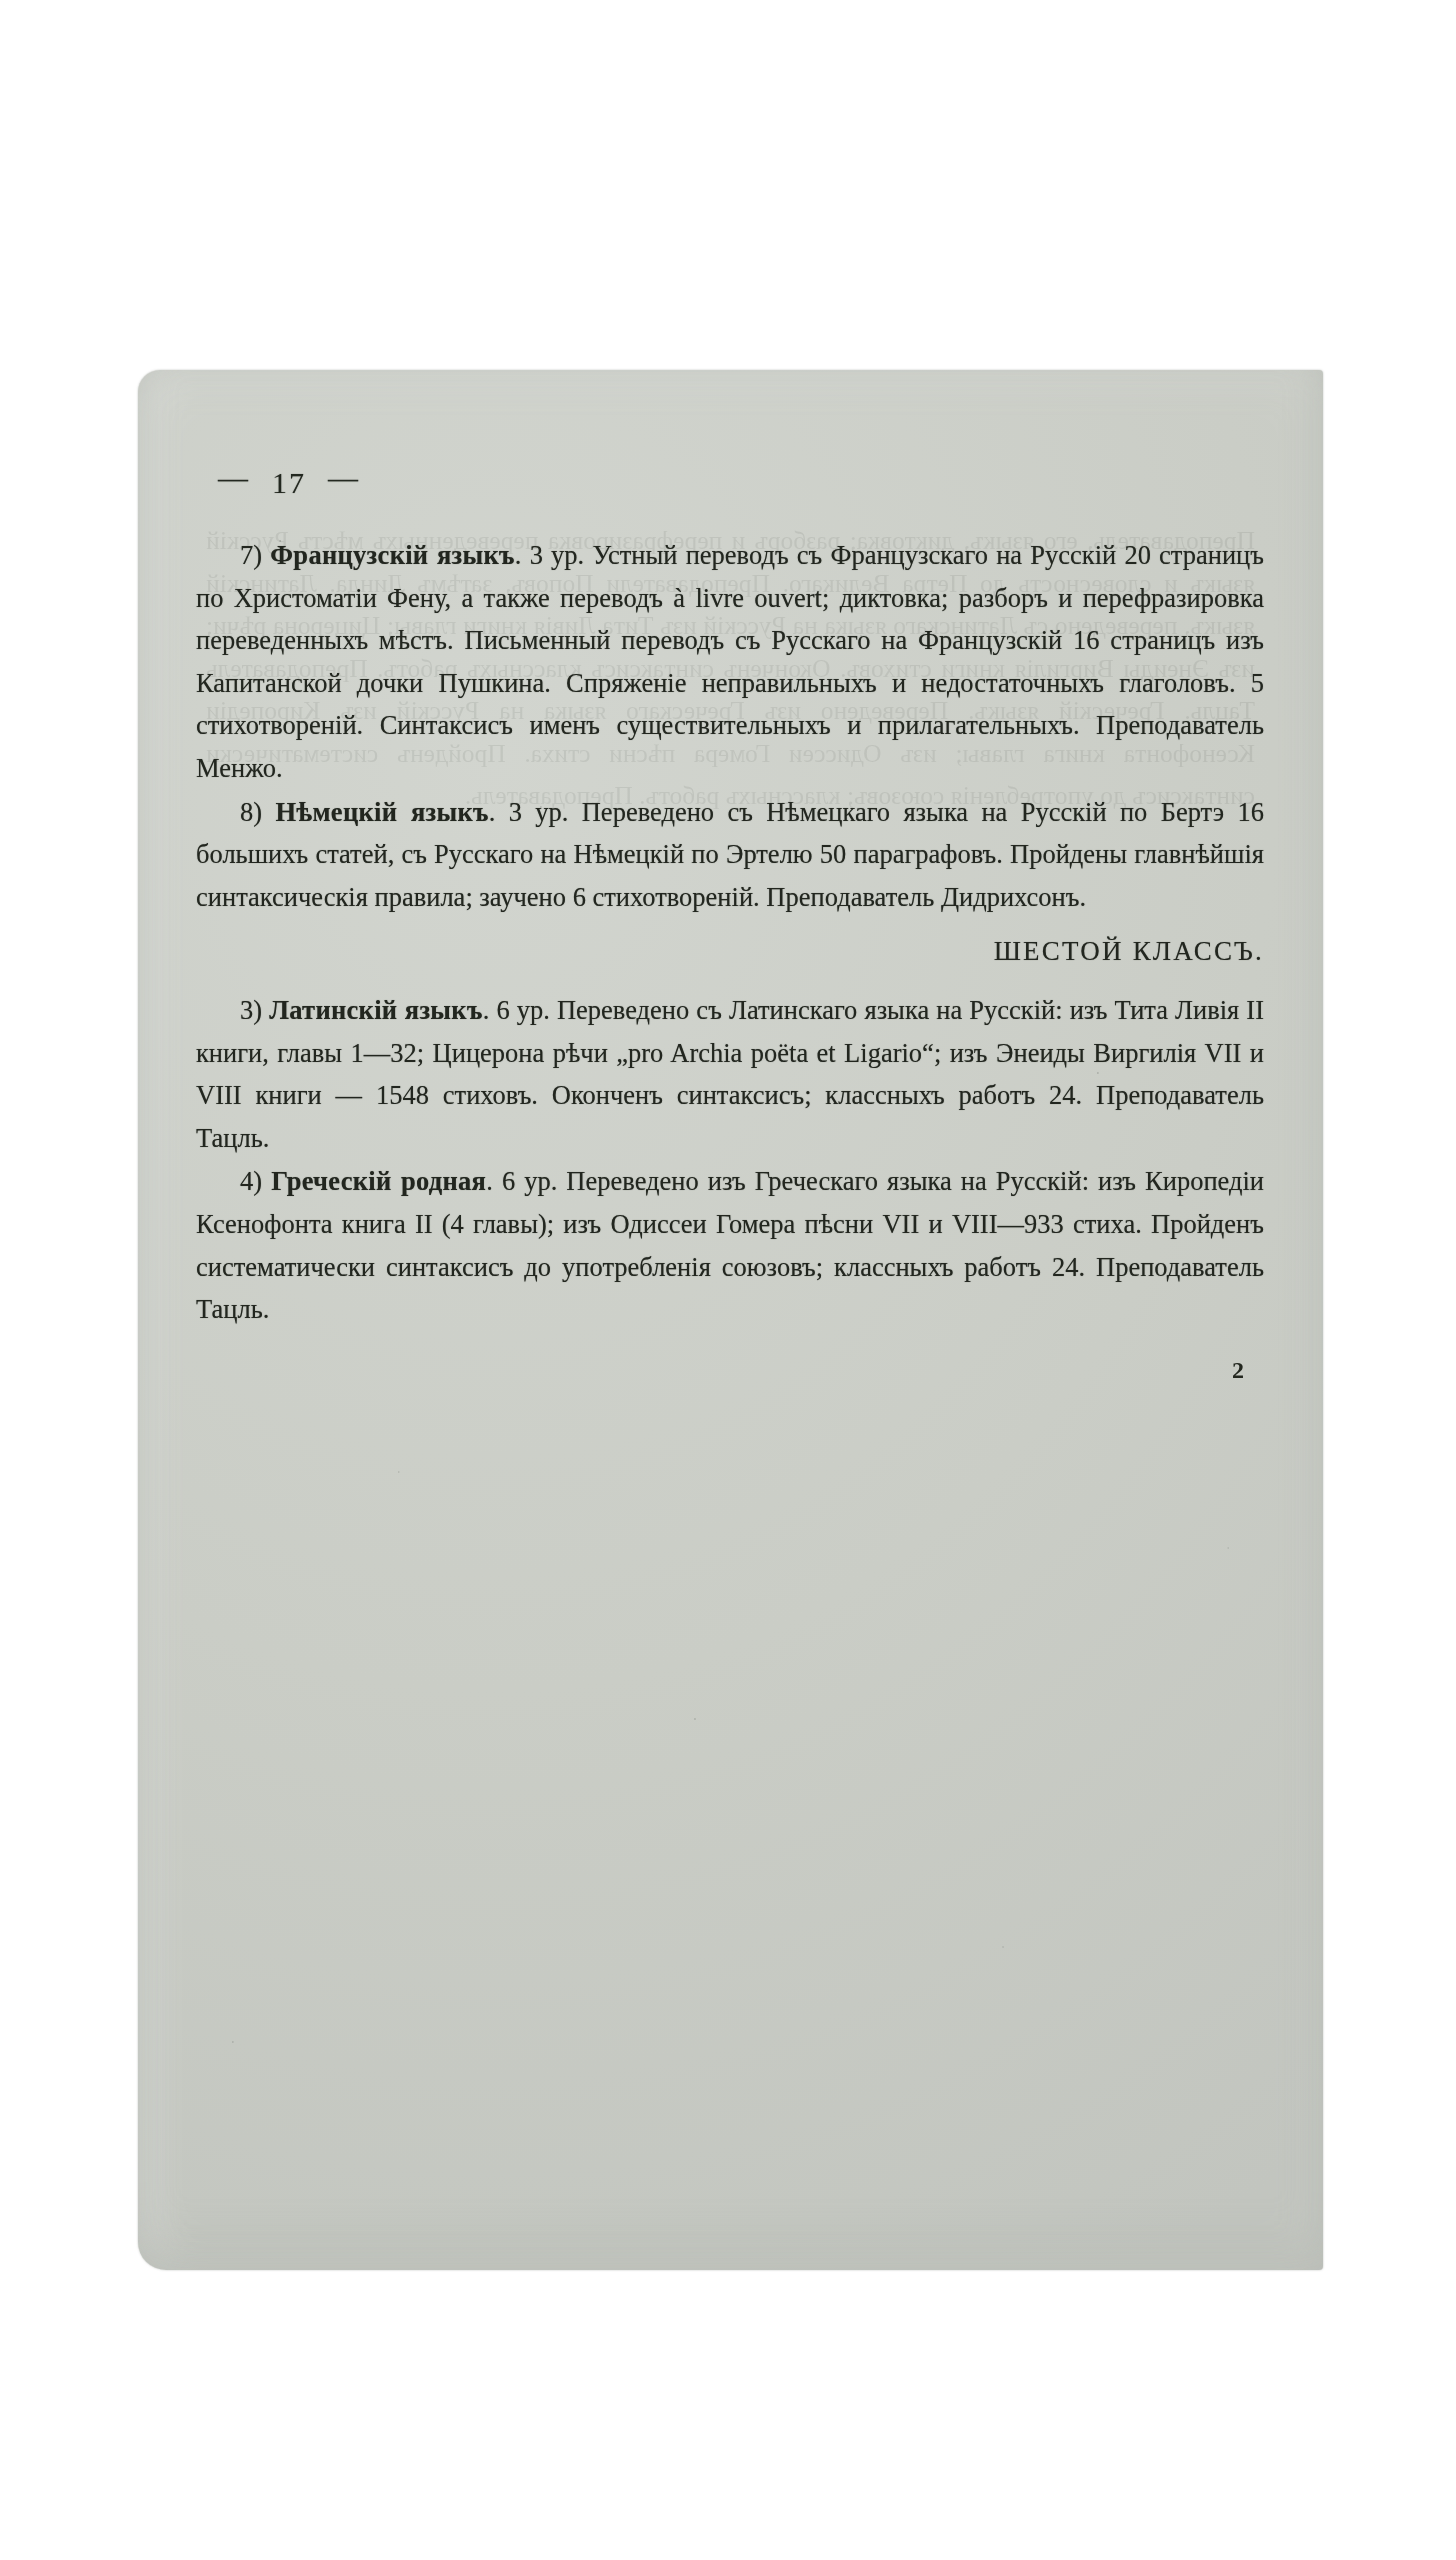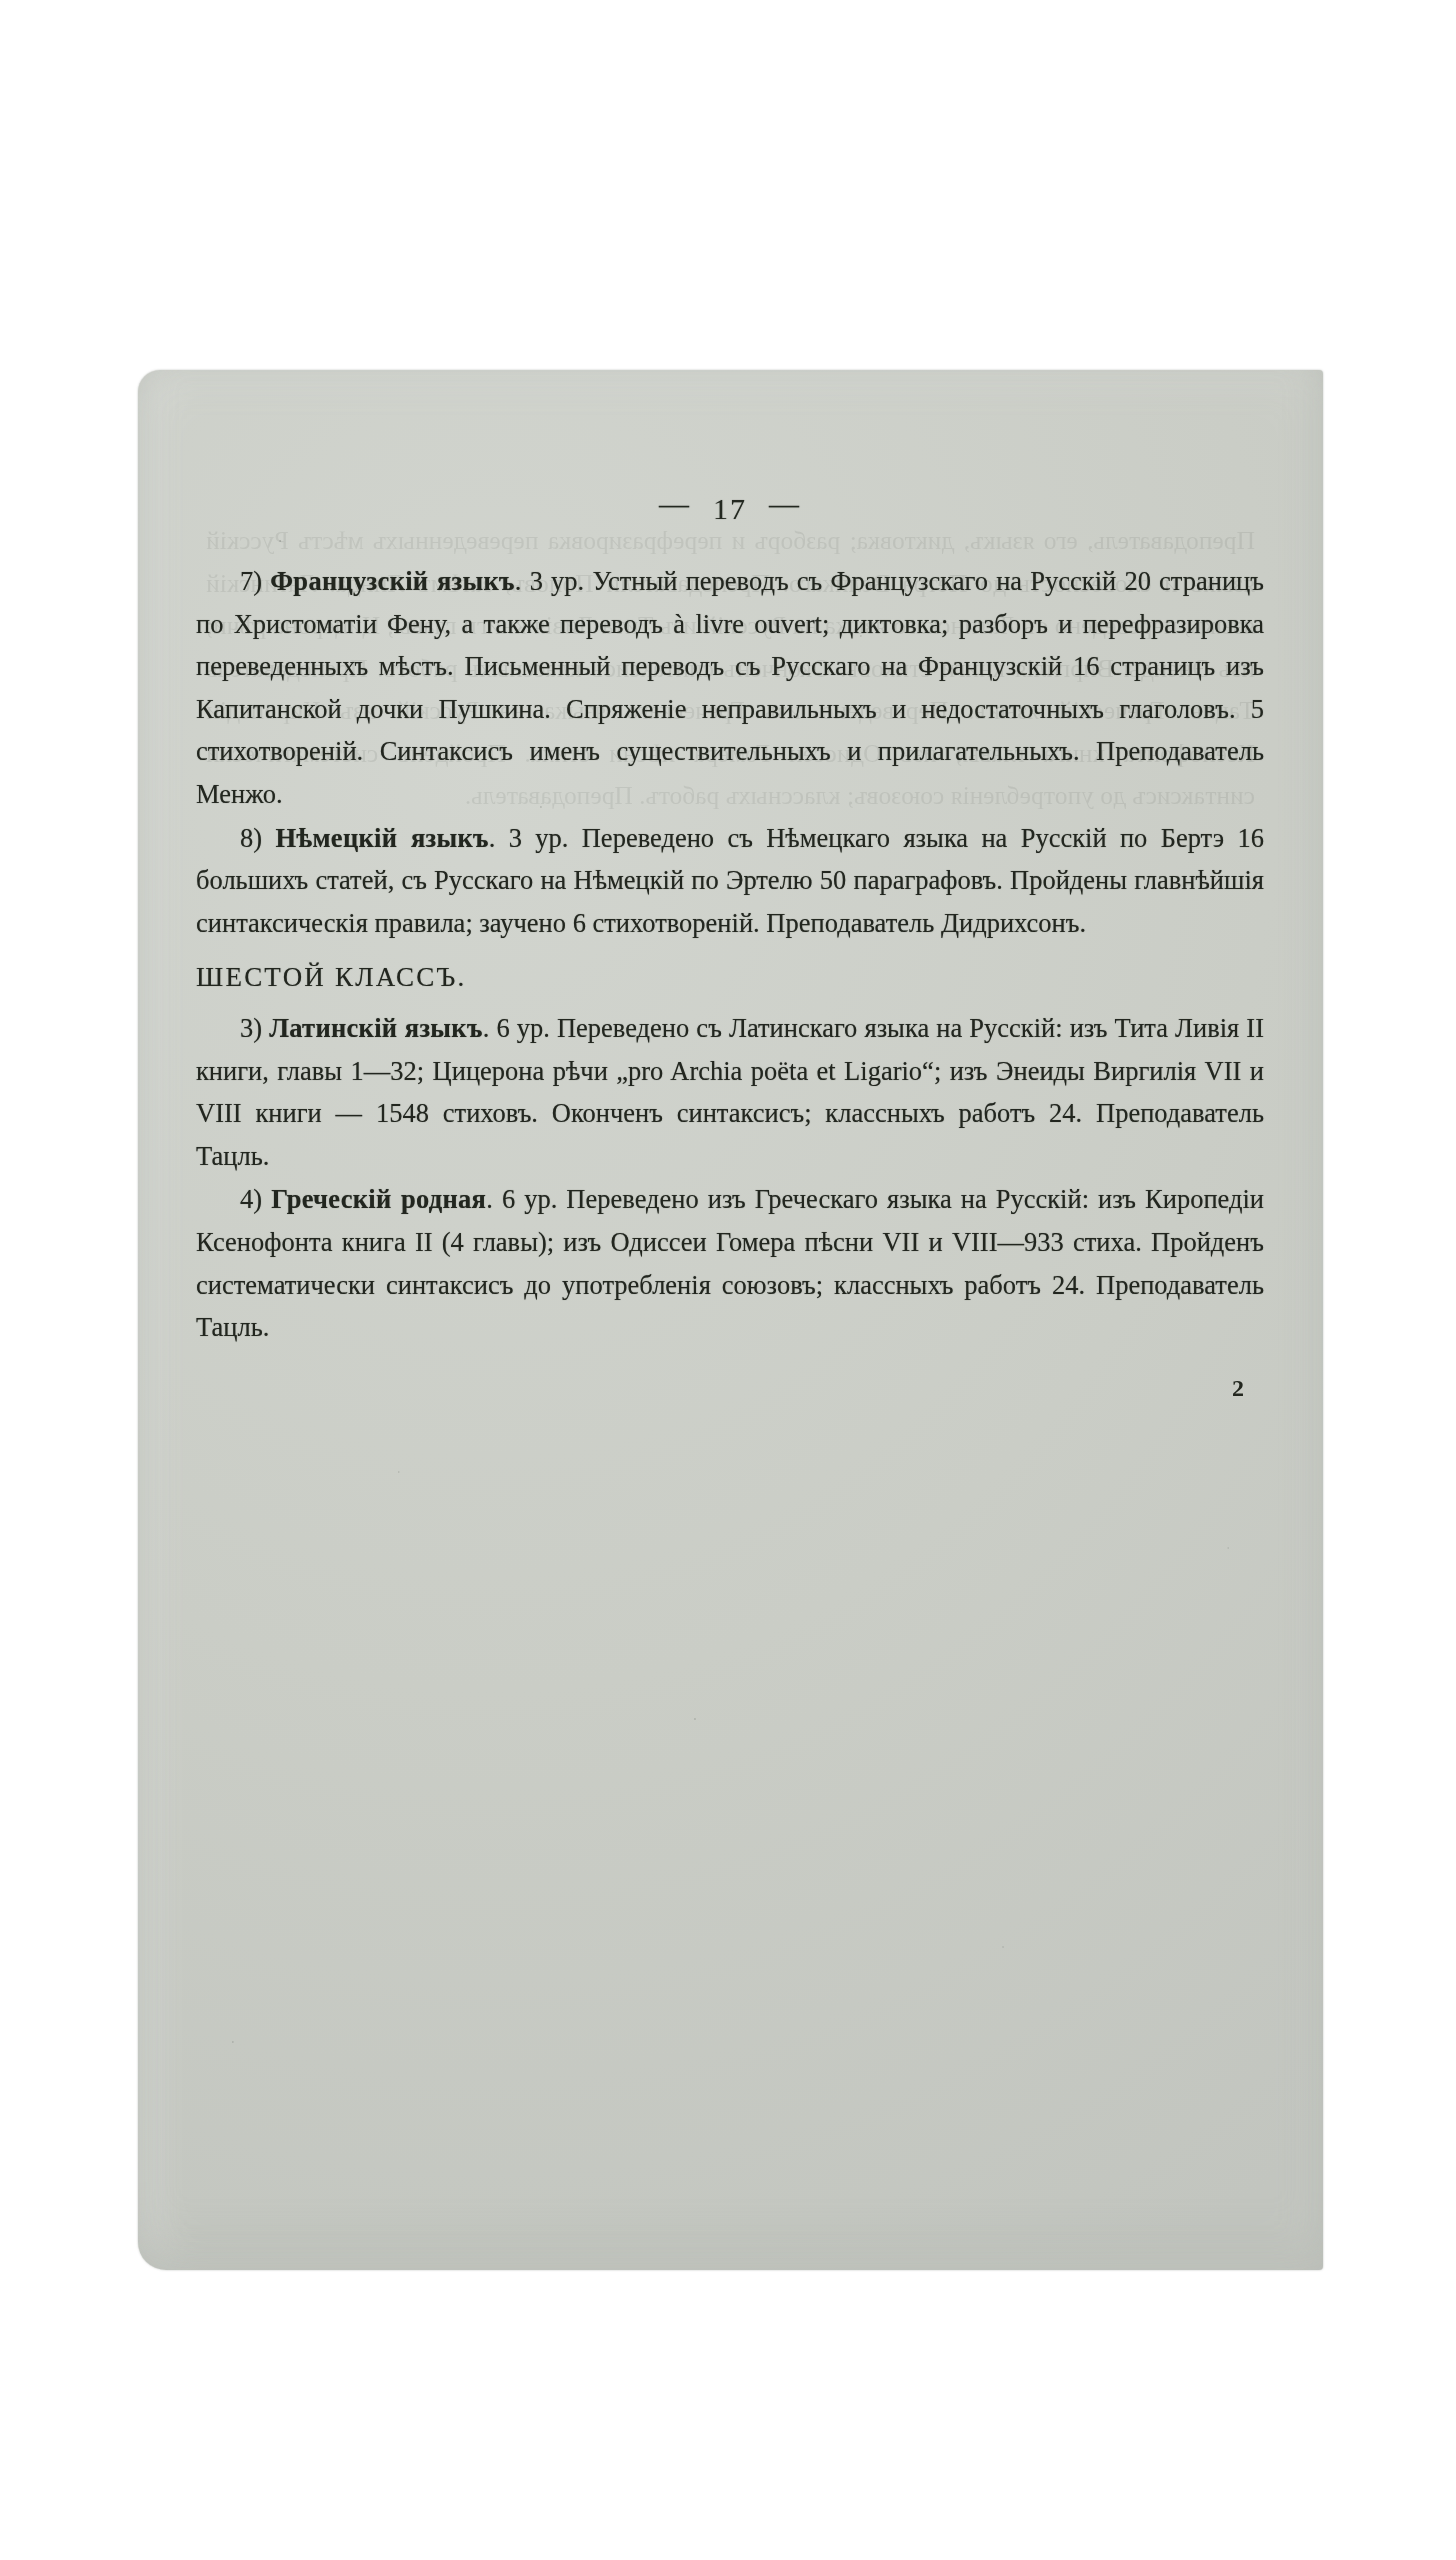--- a/index.html
+++ b/index.html
@@ -69,47 +69,45 @@
   
   #text-column {
     position: absolute;
     left: 58px;
     top: 96px;
     width: 1068px;
     color: #22261f;
   }
 
   .folio {
-    text-align: center;
     font-size: 30px;
     letter-spacing: 2px;
     color: #232820;
     margin-bottom: 34px;
     text-shadow: 0 0 1.1px rgba(40,45,38,0.55);
-    margin-top: 26px;
   }
   .folio .dash { display: inline-block; margin: 0 22px; position: relative; top: -5px; }
 
   .para {
     font-size: 26.5px;
     line-height: 42.6px;
     text-align: justify;
     text-justify: inter-word;
     margin: 0 0 1px 0;
     text-shadow: 0 0 1.0px rgba(40,45,38,0.50);
     hyphens: manual;
   }
   .para.indent { text-indent: 44px; }
   .para .lead { font-weight: bold; letter-spacing: 0.3px; }
 
   .section-heading {
-    text-align: left;
+    text-align: right;
     font-size: 27px;
     letter-spacing: 2.2px;
-    margin: 12px 0 8px 0;
+    margin: 12px 0 16px 0;
     line-height: 42.6px;
     text-shadow: 0 0 1.0px rgba(40,45,38,0.50);
   }
 
   .signature {
     position: absolute;
     right: 20px;
     bottom: -52px;
     font-size: 24px;
     font-weight: bold;

